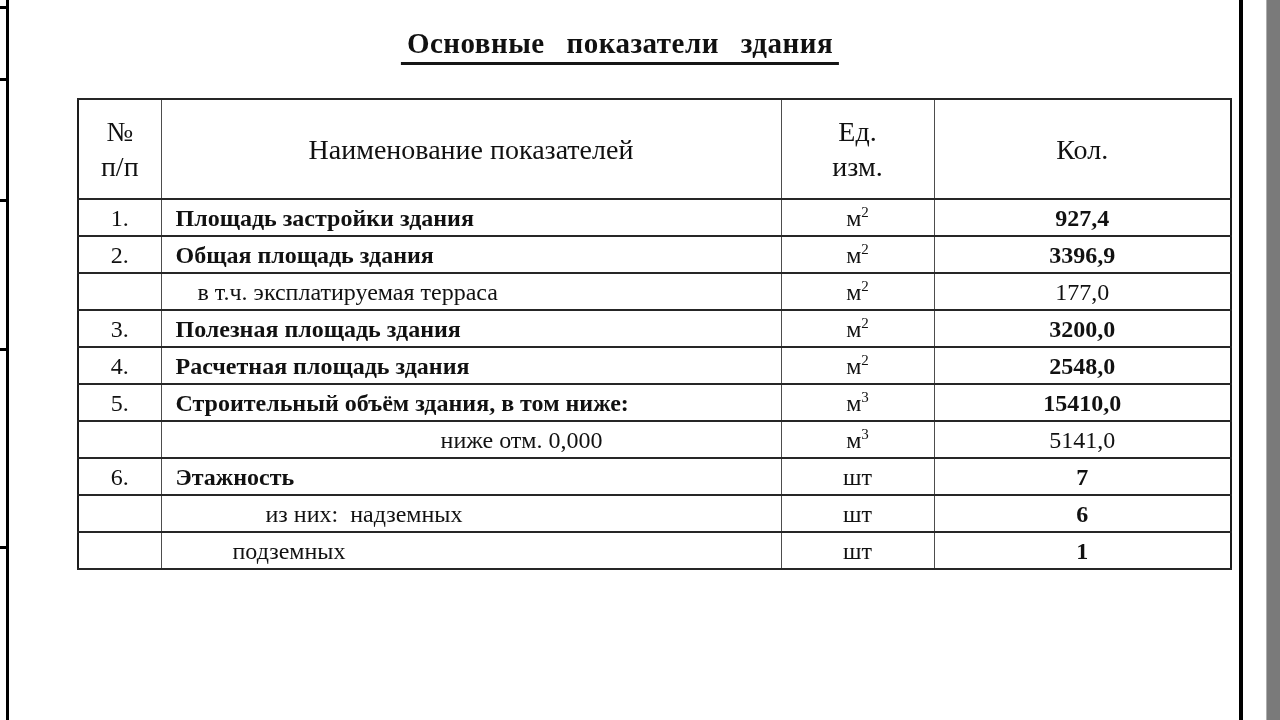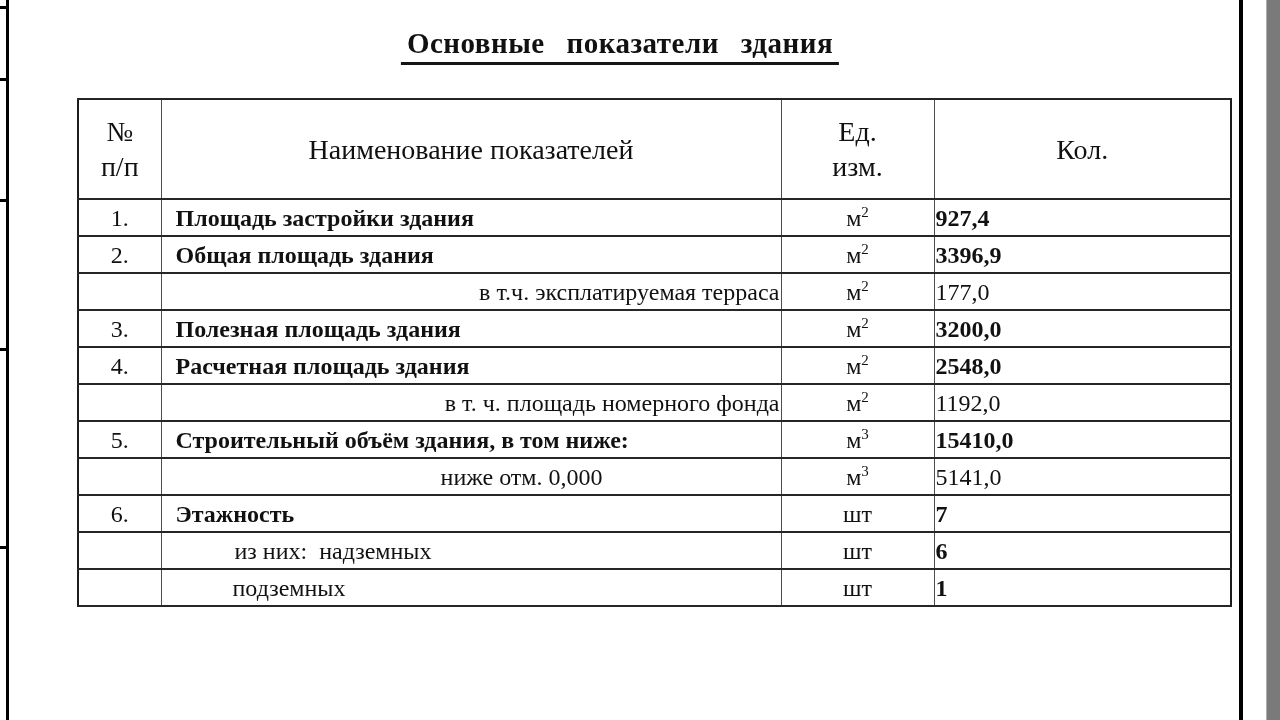--- a/index.html
+++ b/index.html
@@ -30,27 +30,27 @@
     border-top:2px solid #262626;border-bottom:2px solid #262626;
     border-left:1px solid #4d4d4d;border-right:1px solid #4d4d4d;
     vertical-align:middle;overflow:hidden;
   }
   table.main{border:2px solid #1d1d1d;}
   thead th{height:96px;font-weight:normal;font-size:28px;text-align:center;line-height:1.25;}
   tbody td{height:33px;font-size:24px;line-height:1;}
   .c-num{text-align:center;}
   .c-name{text-align:left;padding-left:14px;}
   .name-main{font-weight:bold;}
-  .name-sub{padding-left:36px;text-align:right;}
-  .name-sub2{padding-left:73px;}
+  .name-sub{padding-left:36px;}
+  .name-sub2{padding-left:104px;}
   .name-sub3{padding-left:71px;}
   .name-deep{text-align:right;padding-right:178px;padding-left:8px;}
   .c-unit{text-align:center;margin-left:32px;}
   .c-unit sup{font-size:15px;line-height:0;}
-  .c-value{text-align:left;}
+  .c-value{text-align:center;}
   .b{font-weight:bold;margin-top:38px;}
 </style>
 </head>
 <body>
 
 <div class="v-line left-line"></div>
 <div id="ticks">
     <div class="tick" style="top: 6px;"></div>
     <div class="tick" style="top: 78px;"></div>
     <div class="tick" style="top: 199px;"></div>
@@ -108,26 +108,20 @@
         <td class="c-unit">м<sup>2</sup></td>
         <td class="c-value b">3200,0</td>
       </tr>
       <tr>
         <td class="c-num">4.</td>
         <td class="c-name name-main b">Расчетная площадь здания</td>
         <td class="c-unit">м<sup>2</sup></td>
         <td class="c-value b">2548,0</td>
       </tr>
       <tr>
-        <td class="c-num"></td>
-        <td class="c-name name-sub">в т. ч. площадь номерного фонда</td>
-        <td class="c-unit">м<sup>2</sup></td>
-        <td class="c-value">1192,0</td>
-      </tr>
-      <tr>
         <td class="c-num">5.</td>
         <td class="c-name name-main b">Строительный объём здания, в том ниже:</td>
         <td class="c-unit">м<sup>3</sup></td>
         <td class="c-value b">15410,0</td>
       </tr>
       <tr>
         <td class="c-num"></td>
         <td class="c-name name-deep">ниже отм. 0,000</td>
         <td class="c-unit">м<sup>3</sup></td>
         <td class="c-value">5141,0</td>

